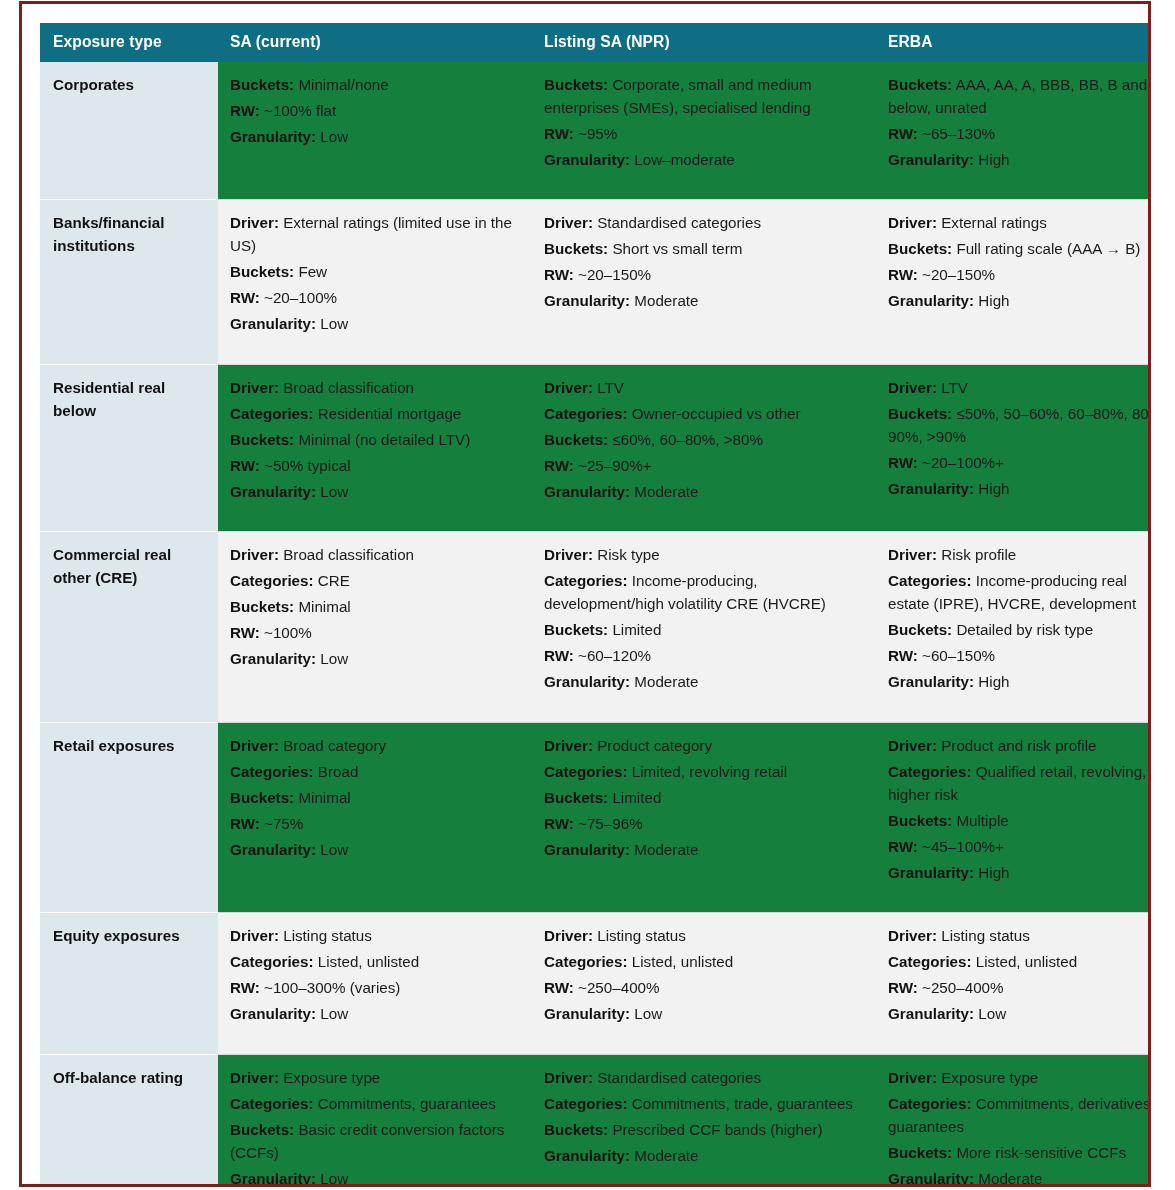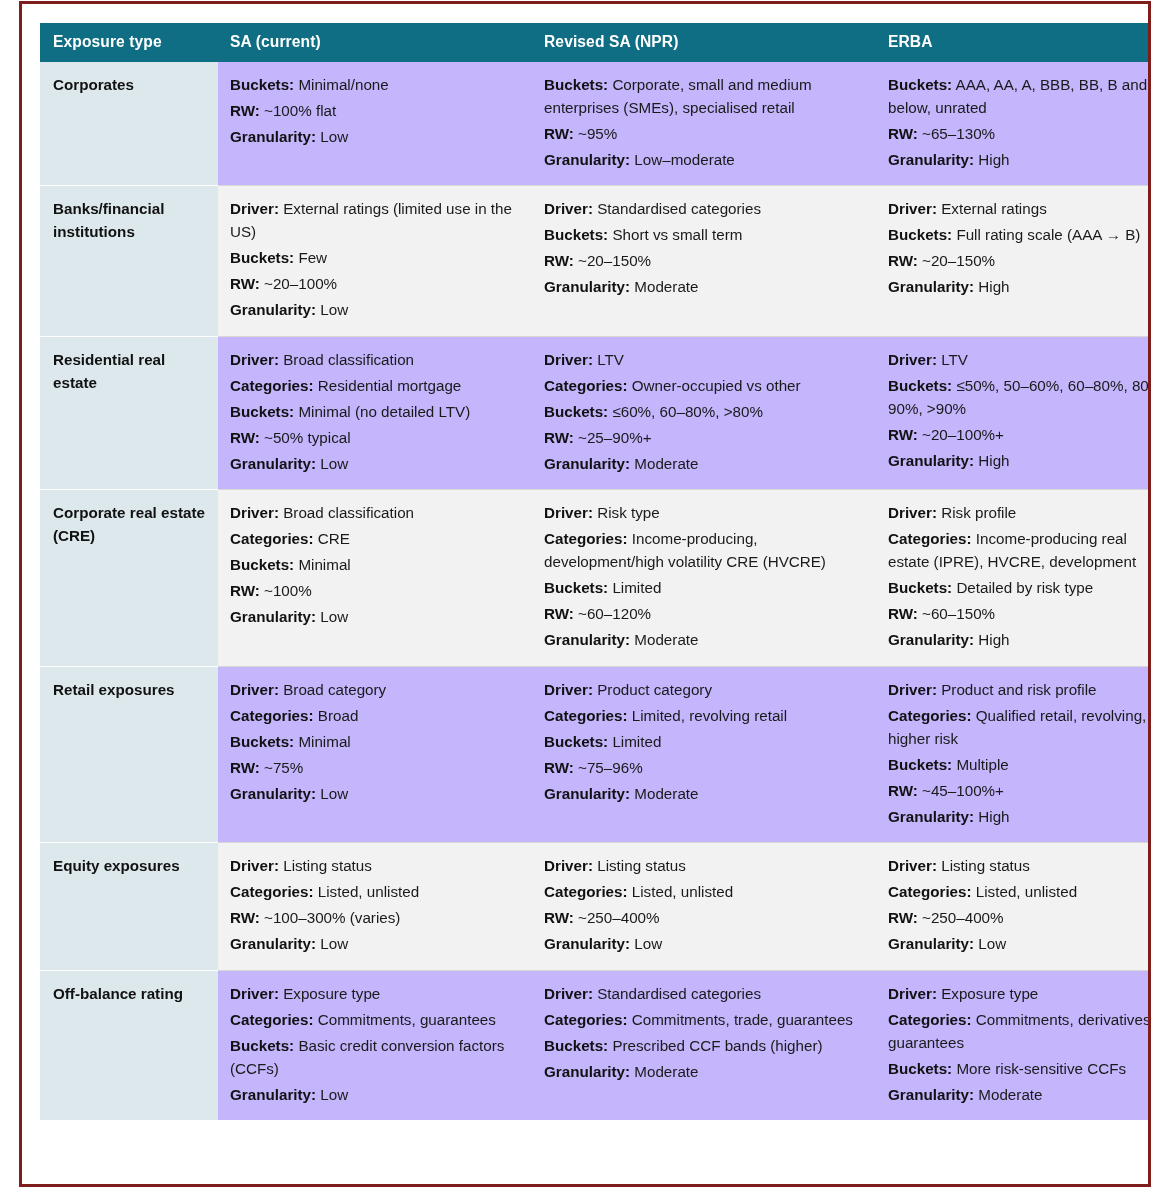--- a/index.html
+++ b/index.html
@@ -46,26 +46,26 @@
     font-weight: bold;
     font-size: 15.6px;
     text-align: left;
     padding: 7px 10px 8px 12px;
     vertical-align: middle;
     border: none;
     letter-spacing: 0.1px;
   }
   thead th.h1 { padding-left: 13px; }
 
-  tbody tr.band-odd  td.body-cell { background: #c4b5fd; }
+  tbody tr.band-odd  td.body-cell { background: #15803d; }
   tbody tr.band-even td.body-cell { background: #f2f2f2; }
 
   tbody td {
     vertical-align: top;
-    padding: 11px 14px 14px 12px;
+    padding: 11px 14px 28px 12px;
     border-top: 1px solid #d7d7d7;
     margin-left: 38px;
   }
   tbody tr:first-child td { border-top: none; }
 
   td.rowhead {
     background: #dde8ed;
     font-weight: bold;
     color: #111111;
     padding-left: 13px;
@@ -96,34 +96,34 @@
     <colgroup>
       <col class="c1">
         <col class="c2">
         <col class="c3">
         <col class="c4">
     </colgroup>
     <thead>
       <tr>
         <th class="h1">Exposure type</th>
         <th>SA (current)</th>
-        <th>Revised SA (NPR)</th>
+        <th>Listing SA (NPR)</th>
         <th>ERBA</th>
       </tr>
     </thead>
     <tbody id="table-body">
         <tr class="band-odd">
           <td class="rowhead">Corporates</td>
           <td class="body-cell">
             <div class="line"><span class="lbl">Buckets:</span> <span class="val">Minimal/none</span></div>
             <div class="line"><span class="lbl">RW:</span> <span class="val">~100% flat</span></div>
             <div class="line"><span class="lbl">Granularity:</span> <span class="val">Low</span></div>
           </td>
           <td class="body-cell">
-            <div class="line"><span class="lbl">Buckets:</span> <span class="val">Corporate, small and medium enterprises (SMEs), specialised retail</span></div>
+            <div class="line"><span class="lbl">Buckets:</span> <span class="val">Corporate, small and medium enterprises (SMEs), specialised lending</span></div>
             <div class="line"><span class="lbl">RW:</span> <span class="val">~95%</span></div>
             <div class="line"><span class="lbl">Granularity:</span> <span class="val">Low–moderate</span></div>
           </td>
           <td class="body-cell">
             <div class="line"><span class="lbl">Buckets:</span> <span class="val">AAA, AA, A, BBB, BB, B and below, unrated</span></div>
             <div class="line"><span class="lbl">RW:</span> <span class="val">~65–130%</span></div>
             <div class="line"><span class="lbl">Granularity:</span> <span class="val">High</span></div>
           </td>
         </tr>
         <tr class="band-even">
@@ -141,21 +141,21 @@
             <div class="line"><span class="lbl">Granularity:</span> <span class="val">Moderate</span></div>
           </td>
           <td class="body-cell">
             <div class="line"><span class="lbl">Driver:</span> <span class="val">External ratings</span></div>
             <div class="line"><span class="lbl">Buckets:</span> <span class="val">Full rating scale (AAA → B)</span></div>
             <div class="line"><span class="lbl">RW:</span> <span class="val">~20–150%</span></div>
             <div class="line"><span class="lbl">Granularity:</span> <span class="val">High</span></div>
           </td>
         </tr>
         <tr class="band-odd">
-          <td class="rowhead">Residential real estate</td>
+          <td class="rowhead">Residential real below</td>
           <td class="body-cell">
             <div class="line"><span class="lbl">Driver:</span> <span class="val">Broad classification</span></div>
             <div class="line"><span class="lbl">Categories:</span> <span class="val">Residential mortgage</span></div>
             <div class="line"><span class="lbl">Buckets:</span> <span class="val">Minimal (no detailed LTV)</span></div>
             <div class="line"><span class="lbl">RW:</span> <span class="val">~50% typical</span></div>
             <div class="line"><span class="lbl">Granularity:</span> <span class="val">Low</span></div>
           </td>
           <td class="body-cell">
             <div class="line"><span class="lbl">Driver:</span> <span class="val">LTV</span></div>
             <div class="line"><span class="lbl">Categories:</span> <span class="val">Owner-occupied vs other</span></div>
@@ -164,21 +164,21 @@
             <div class="line"><span class="lbl">Granularity:</span> <span class="val">Moderate</span></div>
           </td>
           <td class="body-cell">
             <div class="line"><span class="lbl">Driver:</span> <span class="val">LTV</span></div>
             <div class="line"><span class="lbl">Buckets:</span> <span class="val">≤50%, 50–60%, 60–80%, 80–90%, &gt;90%</span></div>
             <div class="line"><span class="lbl">RW:</span> <span class="val">~20–100%+</span></div>
             <div class="line"><span class="lbl">Granularity:</span> <span class="val">High</span></div>
           </td>
         </tr>
         <tr class="band-even">
-          <td class="rowhead">Corporate real estate (CRE)</td>
+          <td class="rowhead">Commercial real other (CRE)</td>
           <td class="body-cell">
             <div class="line"><span class="lbl">Driver:</span> <span class="val">Broad classification</span></div>
             <div class="line"><span class="lbl">Categories:</span> <span class="val">CRE</span></div>
             <div class="line"><span class="lbl">Buckets:</span> <span class="val">Minimal</span></div>
             <div class="line"><span class="lbl">RW:</span> <span class="val">~100%</span></div>
             <div class="line"><span class="lbl">Granularity:</span> <span class="val">Low</span></div>
           </td>
           <td class="body-cell">
             <div class="line"><span class="lbl">Driver:</span> <span class="val">Risk type</span></div>
             <div class="line"><span class="lbl">Categories:</span> <span class="val">Income-producing, development/high volatility CRE (HVCRE)</span></div>

